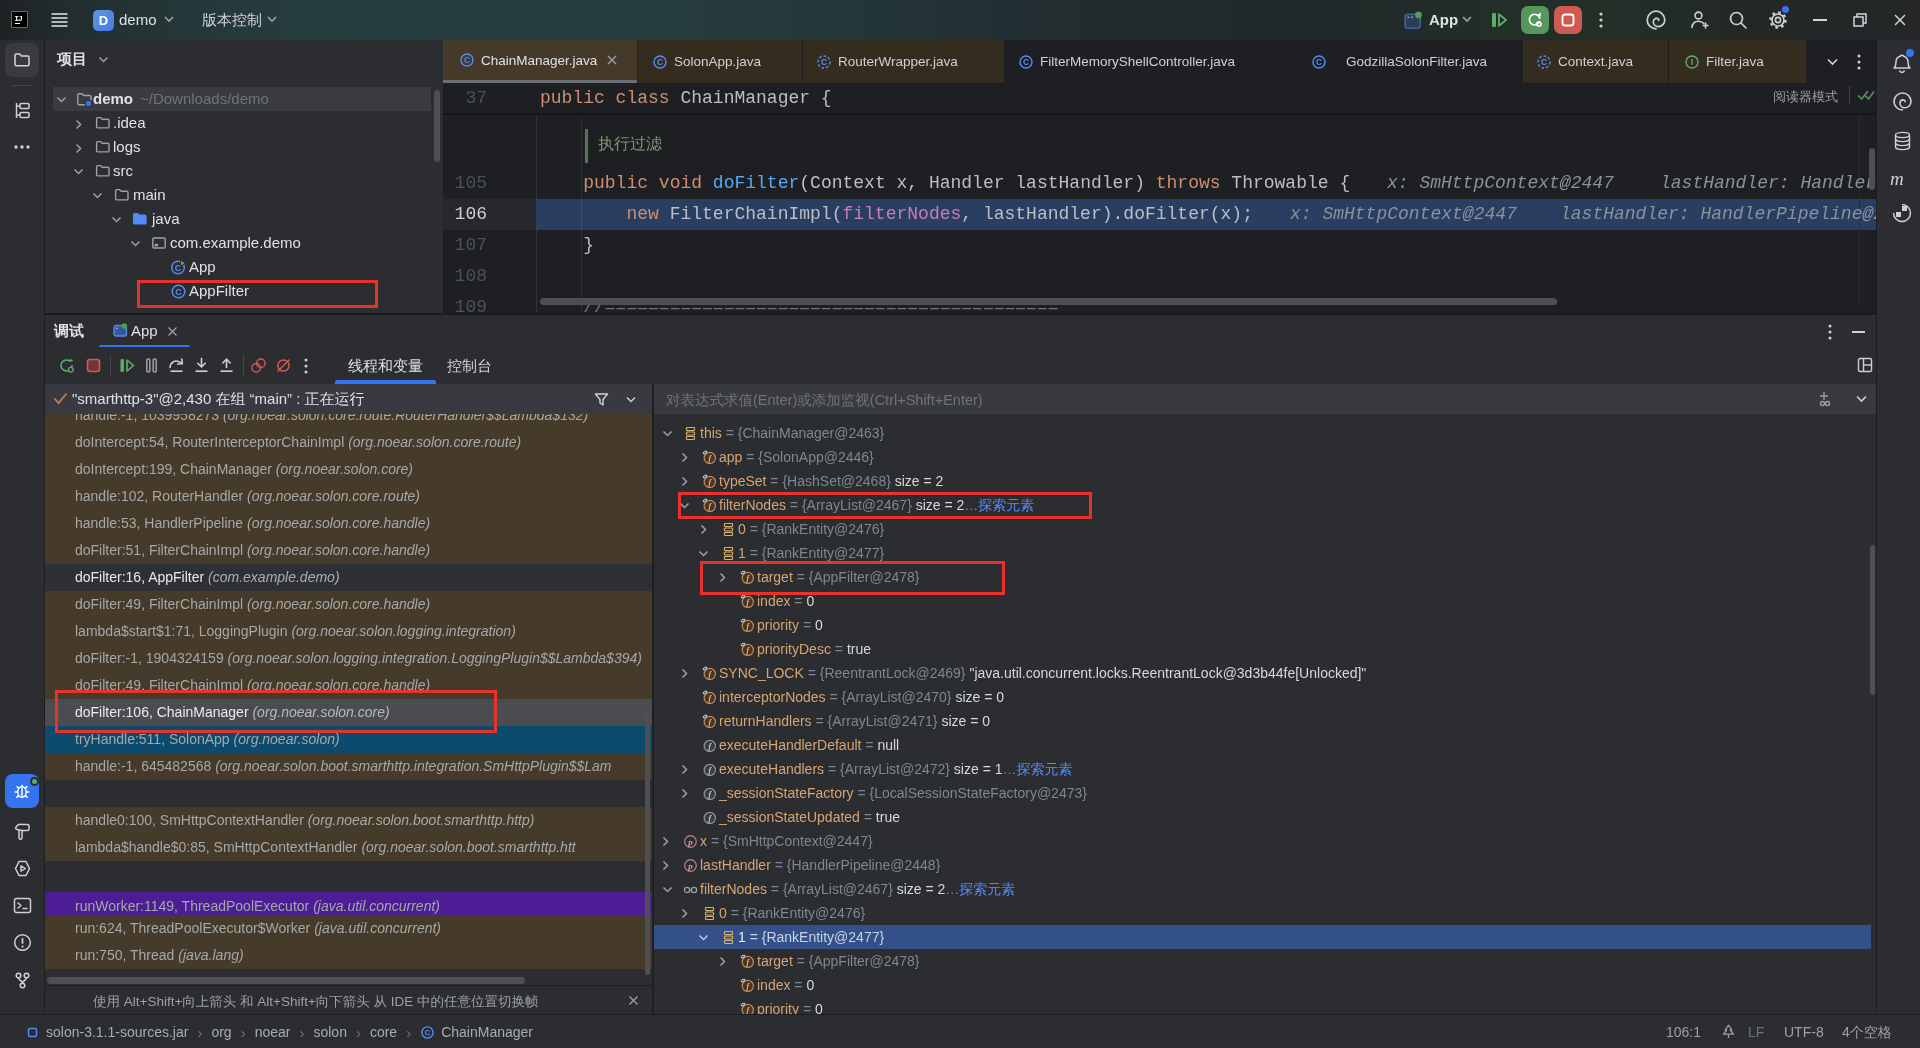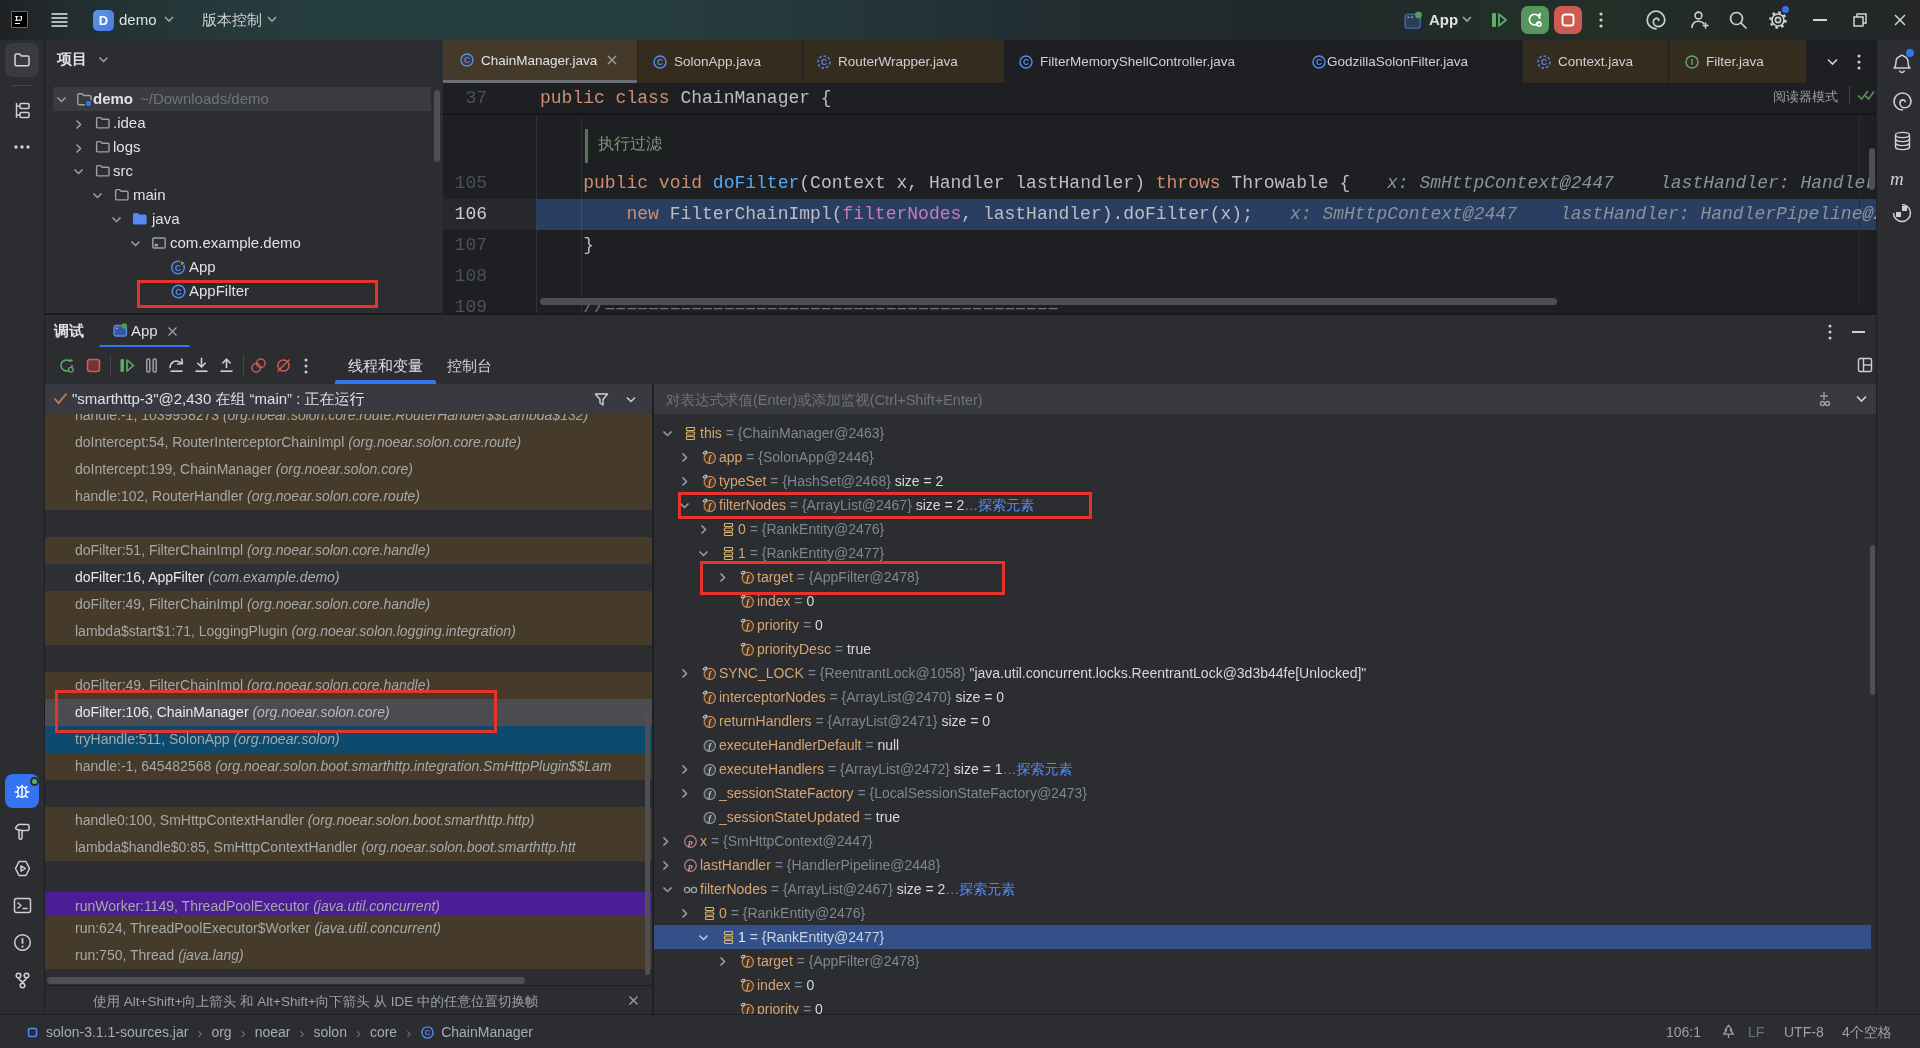--- a/index.html
+++ b/index.html
@@ -356,21 +356,21 @@
           <circle cx="8" cy="8" r="6" fill="none" stroke="#548af7" stroke-width="1.4"></circle>
           <text x="8" y="11" font-size="8.5" font-weight="bold" fill="#548af7" text-anchor="middle" font-family="Liberation Sans">C</text>
         </svg>
     <span style="margin-left:6px">FilterMemoryShellController.java</span>
   </div>
   <div class="tab" style="left:856px;width:223px;padding-left:12px">
     <svg width="16" height="16" viewBox="0 0 16 16">
           <circle cx="8" cy="8" r="6" fill="none" stroke="#548af7" stroke-width="1.4"></circle>
           <text x="8" y="11" font-size="8.5" font-weight="bold" fill="#548af7" text-anchor="middle" font-family="Liberation Sans">C</text>
         </svg>
-    <span style="margin-left:0">GodzillaSolonFilter.java</span>
+    <span style="margin-left:19px">GodzillaSolonFilter.java</span>
   </div>
   <div class="tab" style="left:1080px;width:145px;background:#342c1f;padding-left:13px">
     <svg width="16" height="16" viewBox="0 0 16 16">
           <circle cx="8" cy="8" r="6" fill="none" stroke="#548af7" stroke-width="1.4" stroke-dasharray="2.6 1.9"></circle>
           <text x="8" y="11" font-size="8.5" font-weight="bold" fill="#548af7" text-anchor="middle" font-family="Liberation Sans">C</text>
         </svg>
     <span style="margin-left:6px">Context.java</span>
   </div>
   <div class="tab" style="left:1226px;width:137px;background:#342c1f;padding-left:15px">
     <svg width="16" height="16" viewBox="0 0 16 16">
@@ -555,32 +555,38 @@
       </div>
   <div class="frow" style="top:14.5px;background:#463a2b">
         <span>doIntercept:54, RouterInterceptorChainImpl <i>(org.noear.solon.core.route)</i></span>
       </div>
   <div class="frow" style="top:41.5px;background:#463a2b">
         <span>doIntercept:199, ChainManager <i>(org.noear.solon.core)</i></span>
       </div>
   <div class="frow" style="top:68.5px;background:#463a2b">
         <span>handle:102, RouterHandler <i>(org.noear.solon.core.route)</i></span>
       </div>
+  <div class="frow" style="top:95.5px;background:#463a2b">
+        <span>handle:53, HandlerPipeline <i>(org.noear.solon.core.handle)</i></span>
+      </div>
   <div class="frow" style="top:122.5px;background:#463a2b">
         <span>doFilter:51, FilterChainImpl <i>(org.noear.solon.core.handle)</i></span>
       </div>
   <div class="frow" style="top:149.5px;background:#2e3034;color:#e8eaed">
         <span>doFilter:16, AppFilter&nbsp;</span>
         <i style="color:#a9aeb4">(com.example.demo)</i>
       </div>
   <div class="frow" style="top:176.5px;background:#463a2b">
         <span>doFilter:49, FilterChainImpl <i>(org.noear.solon.core.handle)</i></span>
       </div>
   <div class="frow" style="top:203.5px;background:#463a2b">
         <span>lambda$start$1:71, LoggingPlugin <i>(org.noear.solon.logging.integration)</i></span>
+      </div>
+  <div class="frow" style="top:230.5px;background:#463a2b">
+        <span>doFilter:-1, 1904324159 <i>(org.noear.solon.logging.integration.LoggingPlugin$$Lambda$394)</i></span>
       </div>
   <div class="frow" style="top:257.5px;background:#463a2b">
         <span>doFilter:49, FilterChainImpl <i>(org.noear.solon.core.handle)</i></span>
       </div>
   <div class="frow" style="top:284.5px;background:#4a4c50;color:#e8eaed">
         <span>doFilter:106, ChainManager&nbsp;</span>
         <i style="color:#b6bac0">(org.noear.solon.core)</i>
       </div>
   <div class="frow" style="top:311.5px;background:#0c4a6e">
         <span>tryHandle:511, SolonApp <i>(org.noear.solon)</i></span>
@@ -725,21 +731,21 @@
   </div>
   <div class="vrow" style="top:247px">
     <svg class="ab" style="left:27px;top:7px" width="7" height="11" viewBox="0 0 7 11">
           <polyline points="1.5,1.5 5.5,5.5 1.5,9.5" fill="none" stroke="#9da0a6" stroke-width="1.5"></polyline>
         </svg>
     <svg class="ab" style="left:48px;top:5px" width="15" height="15" viewBox="0 0 15 15">
           <circle cx="7.8" cy="8" r="5.6" fill="#4a3524" stroke="#bd8a5e" stroke-width="1.2"></circle>
           <text x="7.8" y="11" font-size="9" font-style="italic" font-weight="bold" fill="#dba36c" text-anchor="middle" font-family="Liberation Serif">f</text>
           <ellipse cx="3" cy="2.4" rx="2" ry="1" fill="none" stroke="#cdd0d4" stroke-width="1" transform="rotate(-35 3 2.4)"></ellipse>
         </svg>
-    <span class="ab" style="left:65px;top:4px"><span class="vn">SYNC_LOCK</span><span class="vv"> = {ReentrantLock@1058} </span><span class="vw">"java.util.concurrent.locks.ReentrantLock@3d3b44fe[Unlocked]"</span></span>
+    <span class="ab" style="left:65px;top:4px"><span class="vn">SYNC_LOCK</span><span class="vv"> = {ReentrantLock@2469} </span><span class="vw">"java.util.concurrent.locks.ReentrantLock@3d3b44fe[Unlocked]"</span></span>
   </div>
   <div class="vrow" style="top:271px">
     <svg class="ab" style="left:48px;top:5px" width="15" height="15" viewBox="0 0 15 15">
           <circle cx="7.8" cy="8" r="5.6" fill="#4a3524" stroke="#bd8a5e" stroke-width="1.2"></circle>
           <text x="7.8" y="11" font-size="9" font-style="italic" font-weight="bold" fill="#dba36c" text-anchor="middle" font-family="Liberation Serif">f</text>
           <ellipse cx="3" cy="2.4" rx="2" ry="1" fill="none" stroke="#cdd0d4" stroke-width="1" transform="rotate(-35 3 2.4)"></ellipse>
         </svg>
     <span class="ab" style="left:65px;top:4px"><span class="vn">interceptorNodes</span><span class="vv"> = {ArrayList@2470} </span><span class="vw">size = 0</span></span>
   </div>
   <div class="vrow" style="top:295px">

